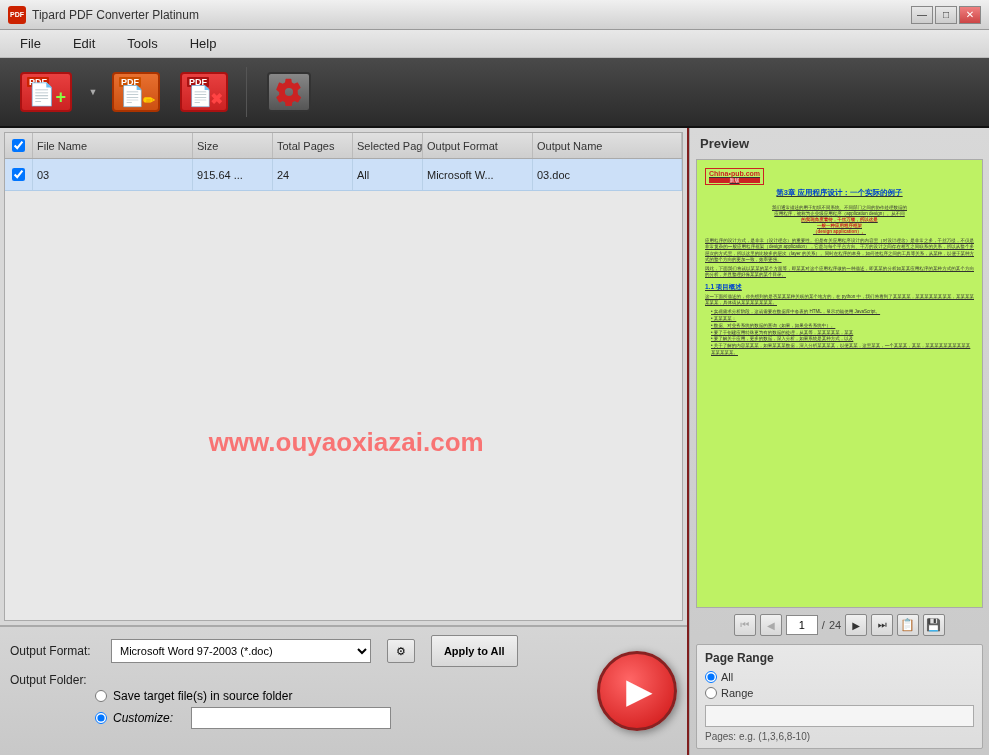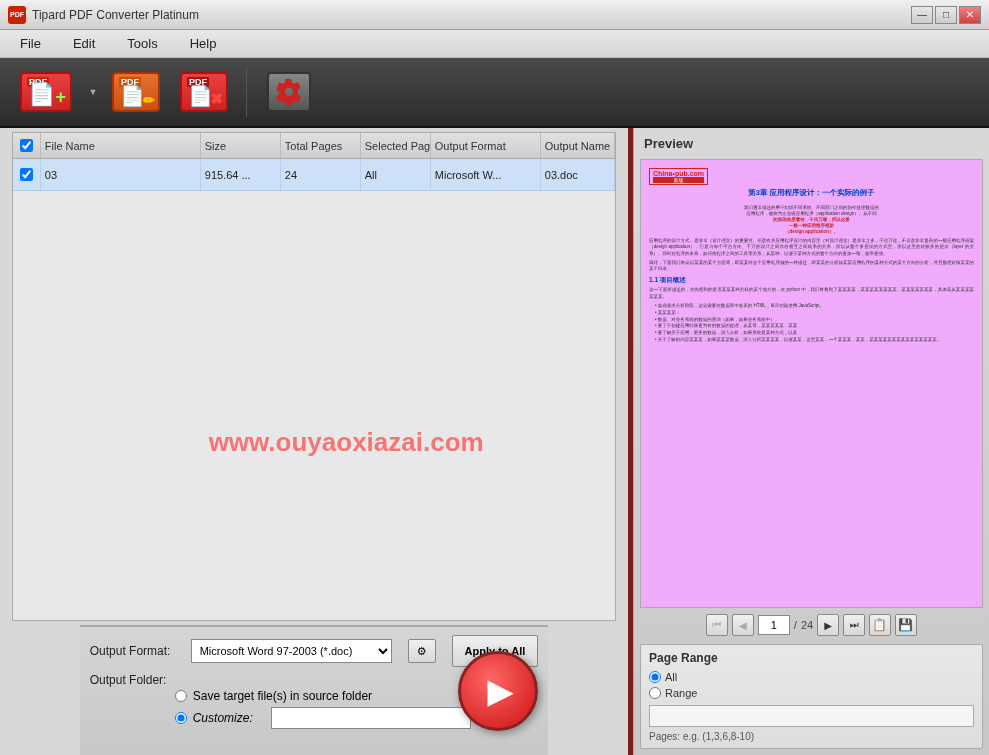--- a/index.html
+++ b/index.html
@@ -99,22 +99,21 @@
       height: calc(755px - 30px - 28px - 70px);
       background: #c8c8c8;
     }
 
     
     #left-panel {
       flex: 1;
       display: flex;
       flex-direction: column;
       background: #d8d8d8;
-      border-right: 5px solid #7f1d1d;
-      align-items: center;
+      border-right: 2px solid #7f1d1d;
     }
 
     
     #file-list-container {
       flex: 1;
       background: #e8e8e8;
       border: 1px solid #aaa;
       margin: 4px;
       overflow: hidden;
     }
@@ -262,21 +261,21 @@
     }
     .convert-arrow {
       color: white;
       font-size: 32px;
       font-weight: bold;
       margin-left: 4px;
     }
 
     
     #right-panel {
-      width: 356px;
+      width: 300px;
       background: linear-gradient(to bottom, #d8d8d8, #c8c8c8);
       border-left: 1px solid #aaa;
       display: flex;
       flex-direction: column;
       padding: 6px;
     }
     #preview-title {
       font-size: 13px;
       font-weight: bold;
       color: #333;
@@ -290,26 +289,27 @@
       margin-bottom: 6px;
       overflow: hidden;
       display: flex;
       align-items: stretch;
       justify-content: stretch;
       position: relative;
     }
     #preview-doc {
       width: 100%;
       height: 100%;
-      background: #f0abfc;
+      background: #bef264;
       padding: 8px;
       overflow: hidden;
       font-size: 5px;
       color: #333;
       position: relative;
+      text-decoration: underline;
     }
     .preview-text-block {
       font-size: 4.5px;
       color: #333;
       line-height: 1.4;
       margin-bottom: 3px;
       text-align: justify;
     }
     .preview-bullet {
       font-size: 4.5px;

